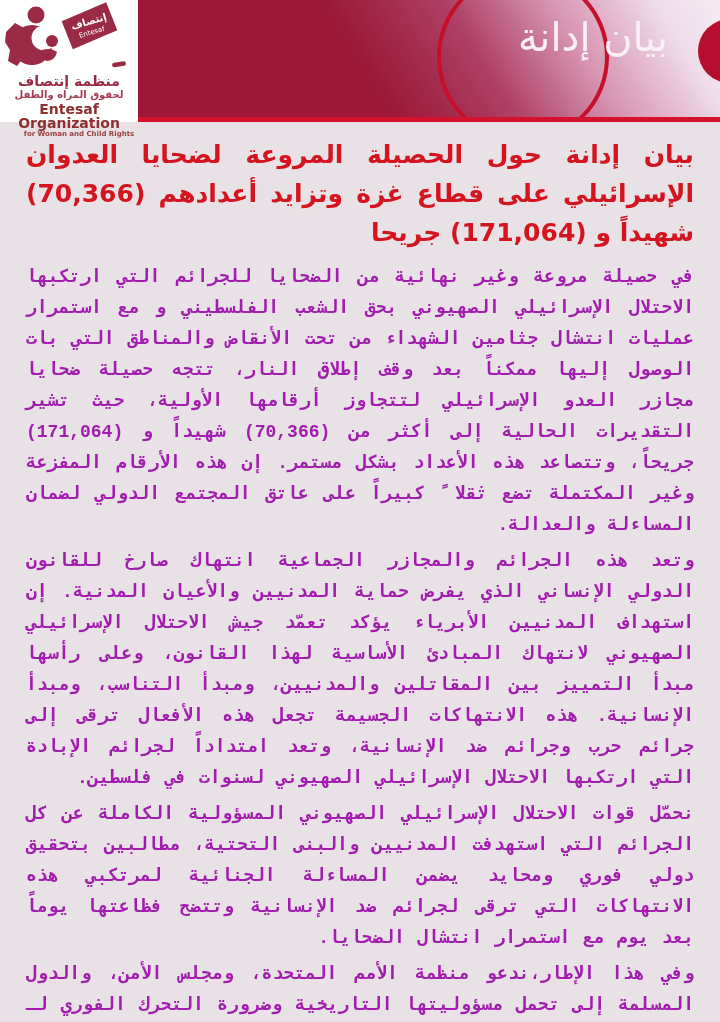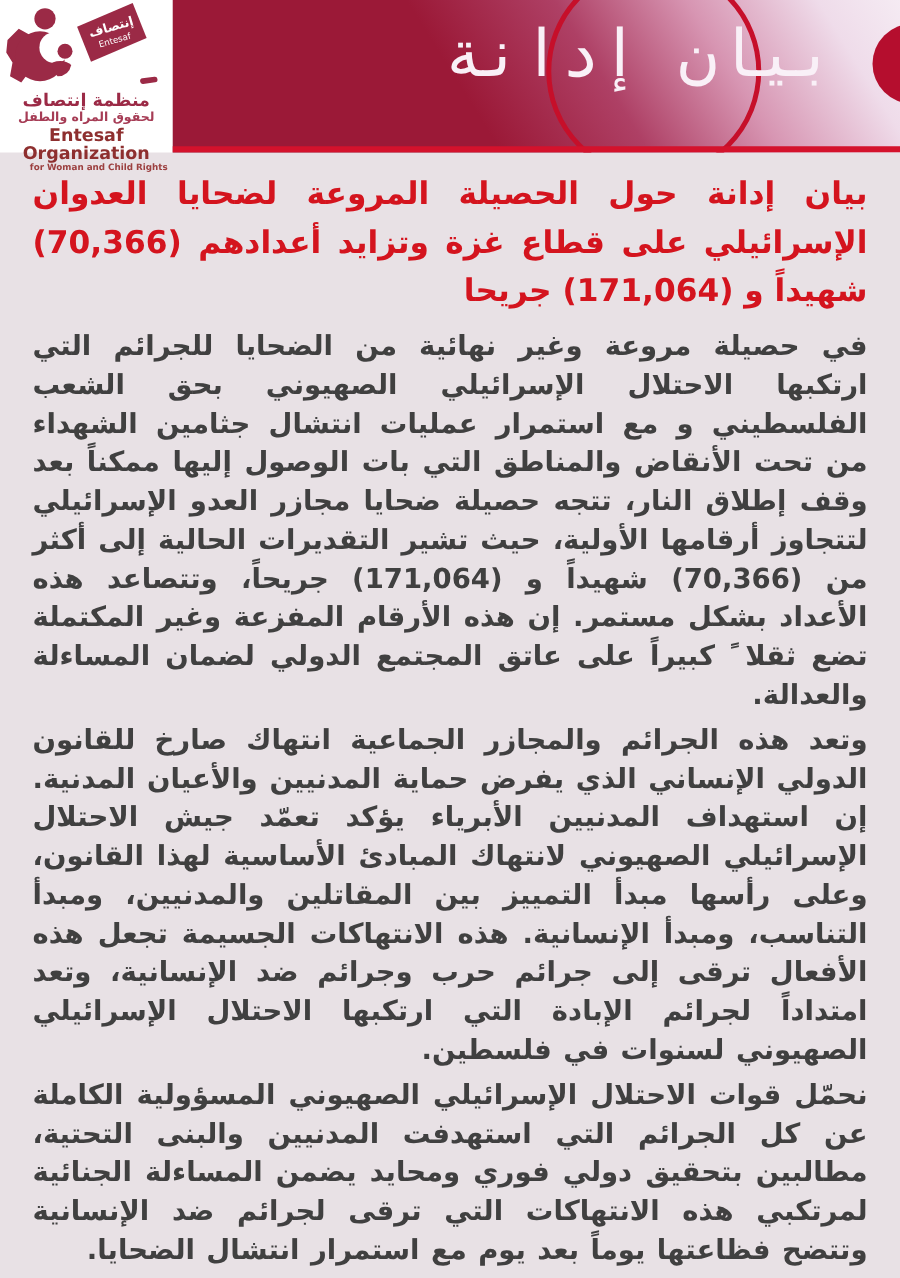--- a/index.html
+++ b/index.html
@@ -34,46 +34,46 @@
     width:172px; height:172px; border-radius:50%;
     border:4px solid #c60f2a; z-index:1;
   }
   .banner-corner-circle {
     position:absolute; right:-42px; top:19px;
     width:64px; height:64px; border-radius:50%;
     background:#b50e2e; z-index:1;
   }
   .banner-title {
     position:absolute; top:14px; right:52px; z-index:2;
-    direction:rtl; color:#f9f0f7; font-size:52px; font-weight:normal;
+    direction:rtl; color:#f9f0f7; font-size:40px; font-weight:normal;
     white-space:nowrap;
-    font-family:Liberation Mono, monospace;
   }
   .banner-accent {
     position:absolute; left:0; right:0; bottom:0; height:5px;
     background:#d4122c; z-index:4;
   }
 
   
   .content {
     height:900px; display:flex; flex-direction:column;
     padding:13px 26px 0 26px;
   }
   .doc-title {
     direction:rtl; text-align:justify;
     color:#d4141e; font-size:25px; font-weight:bold;
     line-height:39px; 
     text-underline-offset:6px;
     margin-bottom:10px;
   }
   .paragraph {
     direction:rtl; text-align:justify;
-    color:#404040; font-size:22px; font-weight:bold;
+    color:#a21caf; font-size:18px; font-weight:bold;
     line-height:31px; word-spacing:1.5px;
     margin-bottom:5px;
+    font-family:Liberation Mono, monospace;
   }
 </style>
 </head>
 <body>
 
 <div class="header">
 
   <div class="logo-panel">
     <svg class="logo-figure" viewBox="0 0 138 76" xmlns="http://www.w3.org/2000/svg">
 

